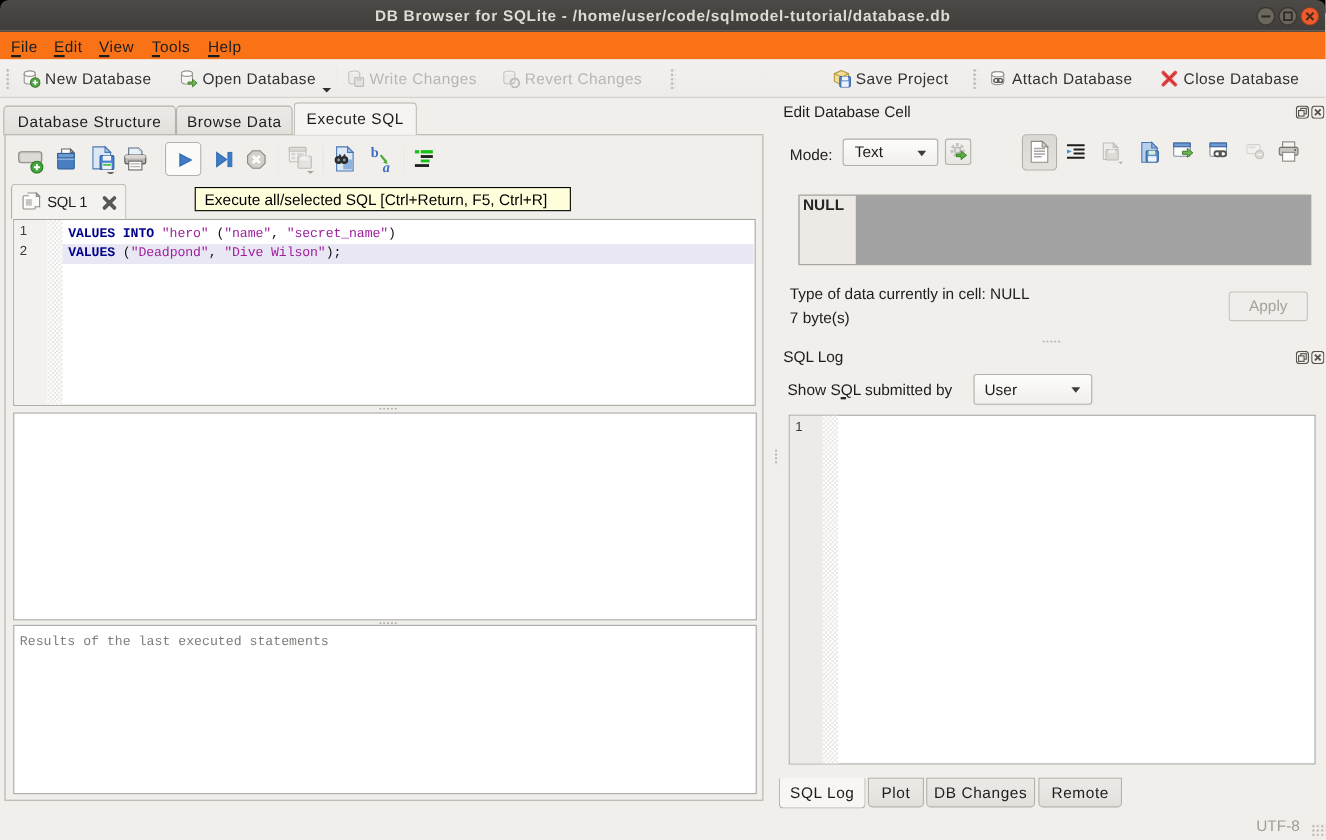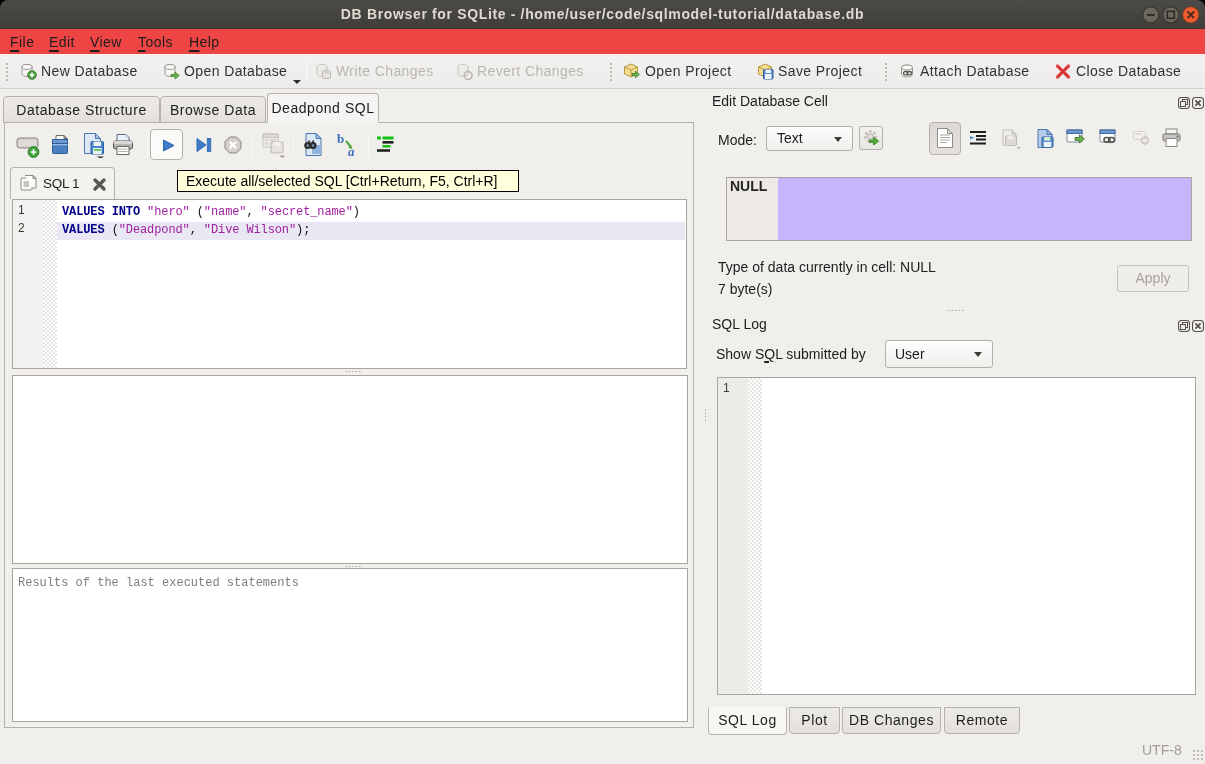--- a/index.html
+++ b/index.html
@@ -10,21 +10,21 @@
 
 #corners { position:absolute; left:0; top:0; width:1205px; height:12px; background:#000; }
 #titlebar { position:absolute; left:0; top:0; width:1205px; height:29px;
   background:linear-gradient(#4c4a46,#403e3a);
   border-radius:8px 8px 0 0; border-bottom:1px solid #373530; }
 #title-text { position:absolute; left:0; top:6px; width:1205px; text-align:center;
   color:#dfdbd2; font-size:14px; font-weight:bold; letter-spacing:0.65px; }
 .winbtn { position:absolute; top:6px; width:18px; height:18px; }
 
 
-#menubar { position:absolute; left:0; top:29px; width:1205px; height:25px; background:#ef4444; }
+#menubar { position:absolute; left:0; top:29px; width:1205px; height:25px; background:#f97316; }
 .menuitem { position:absolute; top:5px; font-size:14px; color:#1d1d1d; letter-spacing:0.45px; }
 .menuitem u { text-decoration-thickness:2px; text-underline-offset:3px; }
 
 
 #toolbar { position:absolute; left:0; top:54px; width:1205px; height:35px;
   background:linear-gradient(#f3f1ef,#eeecea); border-bottom:1px solid #d2cfcb; }
 .tb-item { position:absolute; top:0; height:34px; display:flex; align-items:center;
   font-size:14px; color:#313131; letter-spacing:0.4px; }
 .tb-item svg { margin-right:4px; }
 .tb-item.disabled { color:#b9b6b1; }
@@ -95,21 +95,21 @@
   border:1px solid #b3afaa; border-radius:3px; font-size:14px; color:#1d1d1d; }
 .combo .arrow { position:absolute; right:10px; top:50%; margin-top:-2px; width:0; height:0;
   border-left:4.5px solid transparent; border-right:4.5px solid transparent; border-top:5px solid #3e3c38; }
 .btn { position:absolute; background:linear-gradient(#fdfdfc,#efedea);
   border:1px solid #b3afaa; border-radius:3px; font-size:14px; color:#1d1d1d;
   text-align:center; }
 .btn u { text-decoration-thickness:1.5px; text-underline-offset:2px; }
 .btn.disabled { color:#a6a29b; border-color:#c6c3be; background:#f0eeeb; }
 
 #cellbox { position:absolute; left:726px; top:177px; width:466px; height:64px;
-  border:1px solid #a8a5a1; background:#c4b5fd; }
+  border:1px solid #a8a5a1; background:#a3a3a3; }
 #cellbox .gutter { position:absolute; left:0; top:0; width:51px; height:100%; background:#edeae6; }
 #cellbox .null { position:absolute; left:3px; top:0px; font-size:14px; font-weight:bold; color:#252525; }
 
 #logbox { position:absolute; left:717px; top:377px; width:479px; height:318px;
   border:1px solid #a8a5a1; background:#fff; }
 #logbox .gutter { position:absolute; left:0; top:0; width:30px; height:100%; background:#edebe7; }
 #logbox .fold { position:absolute; left:30px; top:0; width:14px; height:100%;
   background-image:
     linear-gradient(45deg,#e7e5e2 25%,transparent 25%,transparent 75%,#e7e5e2 75%),
     linear-gradient(45deg,#e7e5e2 25%,transparent 25%,transparent 75%,#e7e5e2 75%);
@@ -190,28 +190,20 @@
       Write Changes</div>
     <div class="tb-item disabled" style="left:456px;">
       <svg width="17" height="17" viewBox="0 0 17 17">
           <ellipse cx="7" cy="4" rx="5" ry="2.4" fill="#f2f1ef" stroke="#c6c3be"></ellipse>
           <path d="M2 4 v7 c0 1.3 2.2 2.4 5 2.4 s5-1.1 5-2.4 v-7" fill="#eceae7" stroke="#c6c3be"></path>
           <path d="M8 12.5 a4 4 0 1 1 1.2 2.8" fill="none" stroke="#bdbab5" stroke-width="1.6"></path>
           <path d="M8 15.5 v-3.2 h3.2 z" fill="#bdbab5"></path>
         </svg>
       Revert Changes</div>
     <div class="tb-handle" style="left:609px;"></div>
-    <div class="tb-item" style="left:623px;">
-      <svg width="18" height="17" viewBox="0 0 18 17">
-          <path d="M8 1 L14.5 4 V11 L8 14 L1.5 11 V4 Z" fill="#f4dc92" stroke="#b29a43"></path>
-          <path d="M1.5 4 L8 7 L14.5 4" fill="none" stroke="#b29a43"></path>
-          <path d="M8 7 V14" stroke="#b29a43"></path>
-          <path d="M9 10.5 h3.4 v-2.3 l4 3.3 -4 3.3 v-2.3 h-3.4 z" fill="#6cb351" stroke="#3c7c2a" stroke-width="0.8"></path>
-        </svg>
-      Open Project</div>
     <div class="tb-item" style="left:757px;">
       <svg width="17" height="17" viewBox="0 0 17 17">
           <path d="M8 1 L14.5 4 V11 L8 14 L1.5 11 V4 Z" fill="#f4dc92" stroke="#b29a43"></path>
           <path d="M1.5 4 L8 7 L14.5 4" fill="none" stroke="#b29a43"></path>
           <rect x="6.5" y="6.5" width="9.5" height="9.5" rx="1" fill="#5f8fd0" stroke="#2b5d9b"></rect>
           <rect x="8.5" y="6.5" width="5.5" height="3.5" fill="#eef3fa"></rect>
           <rect x="8" y="11" width="6.5" height="5" fill="#eef3fa"></rect>
         </svg>
       Save Project</div>
     <div class="tb-handle" style="left:884px;"></div>
@@ -227,21 +219,21 @@
     <div class="tb-item" style="left:1054px;">
       <svg width="18" height="17" viewBox="0 0 18 17">
           <path d="M3.5 3 L9 8.5 L3.5 14 M14.5 3 L9 8.5 L14.5 14" stroke="#e35151" stroke-width="3.4" fill="none" stroke-linecap="round"></path>
           <path d="M3.5 3 L14.5 14 M14.5 3 L3.5 14" stroke="#d02c2c" stroke-width="1.2" fill="none"></path>
         </svg>
       Close Database</div>
   </div>
 
   <div class="tab top" style="left:3px; top:96px; width:157px; height:27px; line-height:26px;">Database Structure</div>
   <div class="tab top" style="left:160px; top:96px; width:106px; height:27px; line-height:26px;">Browse Data</div>
-  <div class="tab top active-top" style="left:267px; top:93px; width:112px; height:30px; line-height:29px;">Deadpond SQL</div>
+  <div class="tab top active-top" style="left:267px; top:93px; width:112px; height:30px; line-height:29px;">Execute SQL</div>
   <div id="tabpane"></div>
 
   <div id="sqltoolbar">
     <svg class="icon" style="left:16px; top:134px;" width="24" height="24" viewBox="0 0 24 24">
         <rect x="1" y="4" width="21" height="10" rx="2.5" fill="#cdcac5" stroke="#8a8781"></rect>
         <rect x="2.5" y="5.5" width="18" height="7" rx="1.5" fill="#dedbd7"></rect>
         <circle cx="17.5" cy="18" r="5.4" fill="#42a53e" stroke="#2d7b23"></circle>
         <path d="M17.5 15.2 v5.6 M14.7 18 h5.6" stroke="#fff" stroke-width="1.7"></path>
       </svg>
     <svg class="icon" style="left:51px; top:133px;" width="20" height="24" viewBox="0 0 20 24">

